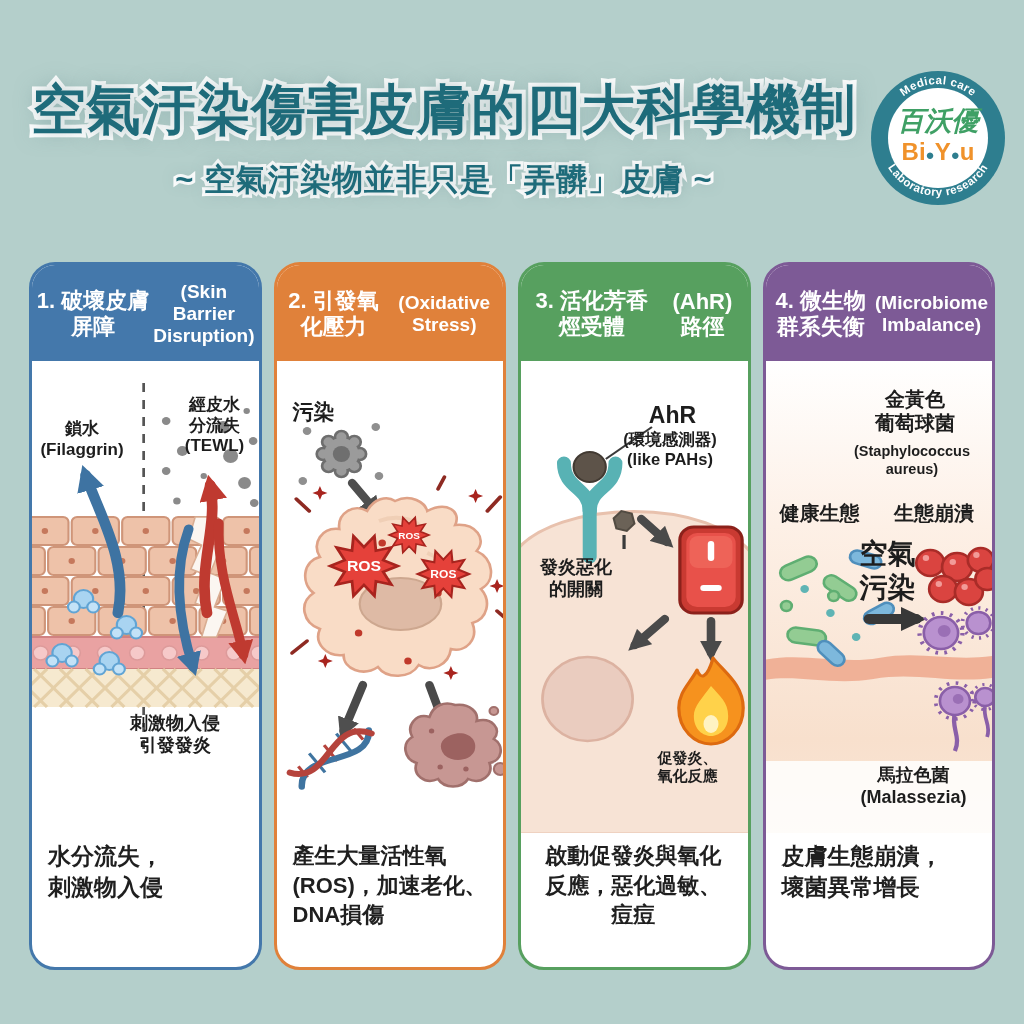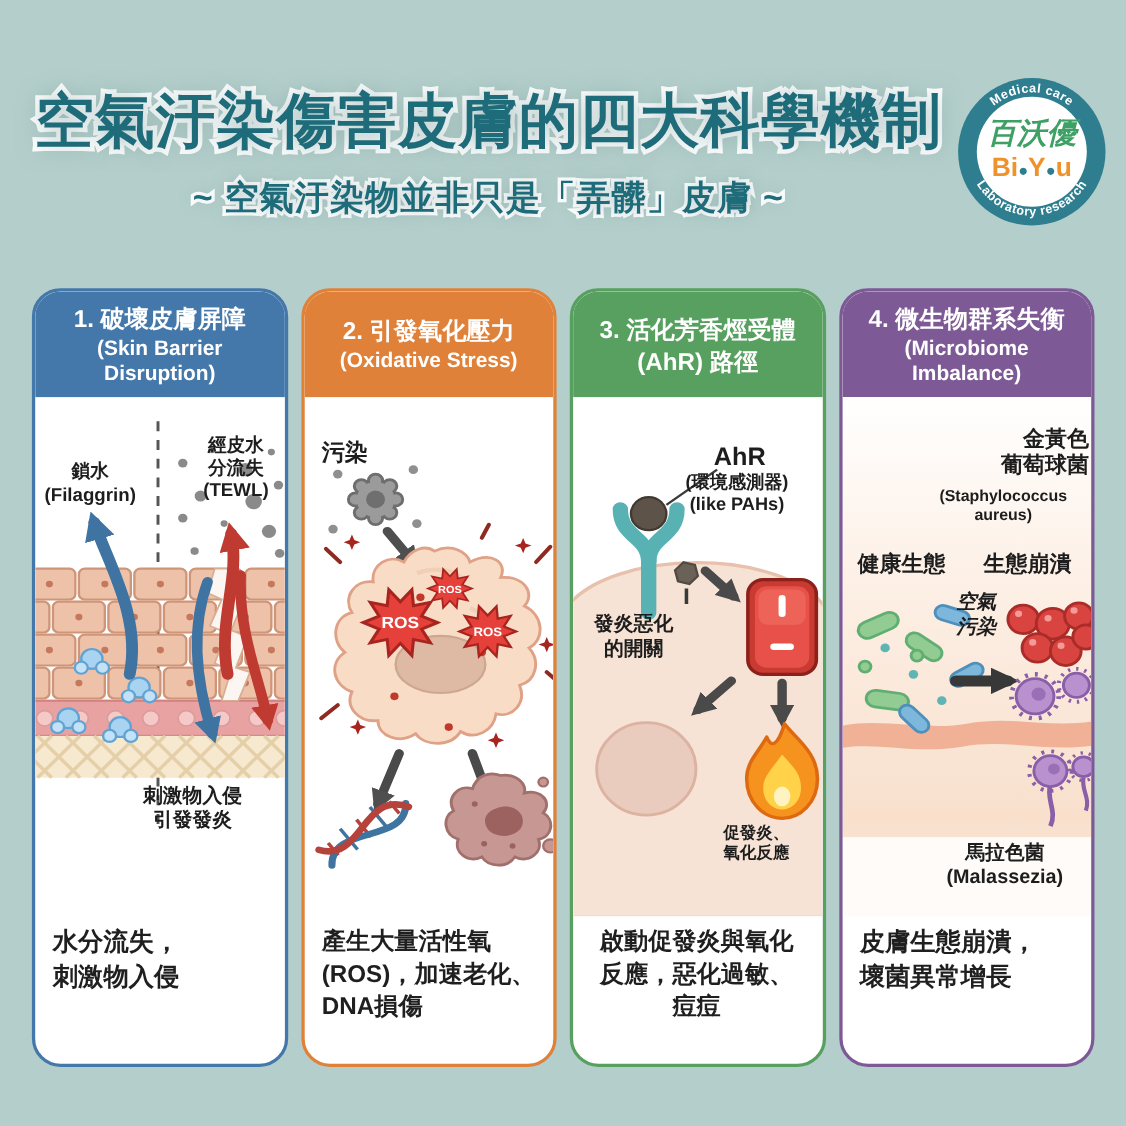--- a/index.html
+++ b/index.html
@@ -32,21 +32,21 @@
   .logo .bl{fill:var(--brand);}
   .logo .bd{fill:var(--ring); font-size:15px;}
   
   .cards{position:absolute; top:262px; left:0; width:1024px; padding:0 29px; display:flex; gap:12px;}
   .card{
     flex:1; height:708px; background:#ffffff; border:3px solid var(--accent);
     border-radius:26px; overflow:hidden; display:flex; flex-direction:column;
   }
   .hd{
     background:var(--accent); min-height:96px; padding:12px 4px 10px;
-    display:flex; flex-direction:column; justify-content:center; align-items:center; gap:3px;
+    display:flex; flex-direction:row; justify-content:center; align-items:center; gap:3px;
   }
   .hd-t{color:#fff; font-weight:bold; font-size:22px; text-align:center; white-space:pre-line; line-height:1.2;}
   .hd-s{color:#fff; font-weight:bold; font-size:19px; text-align:center; white-space:pre-line; line-height:1.15;}
   .hd-s.big{font-size:22px;}
   .illus{position:relative; height:472px; flex:none; overflow:hidden;}
   .illus svg{position:absolute; inset:0; width:100%; height:100%;}
   .lb{
     position:absolute; font-weight:bold; color:#1d1d1d; white-space:pre-line;
     text-align:center; line-height:1.22; font-size:17px;
   }
@@ -444,27 +444,27 @@
             <circle r="18" fill="none" stroke="#8a5fa8" stroke-width="3.5" stroke-dasharray="2.5 6"></circle>
             <circle cx="3" cy="-2" r="5" fill="#9a6fb5"></circle>
           </g>
           <path d="M204,346 C202,358 210,364 206,376" stroke="#8a5fa8" stroke-width="3.5" fill="none"></path>
           <g transform="translate(204,336)">
             <circle r="9" fill="#b991cf" stroke="#8a5fa8" stroke-width="2.5"></circle>
             <circle r="12.5" fill="none" stroke="#8a5fa8" stroke-width="3" stroke-dasharray="2 5"></circle>
           </g>
         </g>
       </svg>
-      <div class="lb" style="right:2px; top:26px; width:150px; font-size:20px;text-align:right;">金黃色
+      <div class="lb" style="right:2px; top:26px; width:150px; font-size:20px;">金黃色
 葡萄球菌</div>
       <div class="lb" style="right:0px; top:82px; width:160px; font-size:14.5px;">(Staphylococcus
 aureus)</div>
       <div class="lb" style="left:6px; top:140px; width:96px; font-size:20px;">健康生態</div>
       <div class="lb" style="right:8px; top:140px; width:100px; font-size:20px;">生態崩潰</div>
-      <div class="lb" style="left:92px; top:176px; width:60px; font-size:18px;font-style:italic;">空氣
+      <div class="lb" style="left:92px; top:176px; width:60px; font-size:28px;">空氣
 污染</div>
       <div class="lb" style="right:6px; top:404px; width:145px; font-size:18px;">馬拉色菌
 (Malassezia)</div>
     </div>
     <div class="cap">皮膚生態崩潰，
 壞菌異常增長</div>
   </div>
 
 </div>
 

